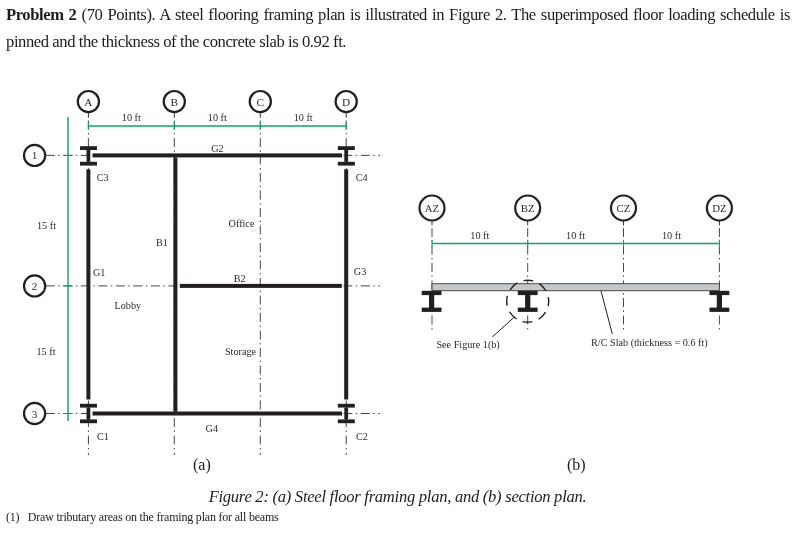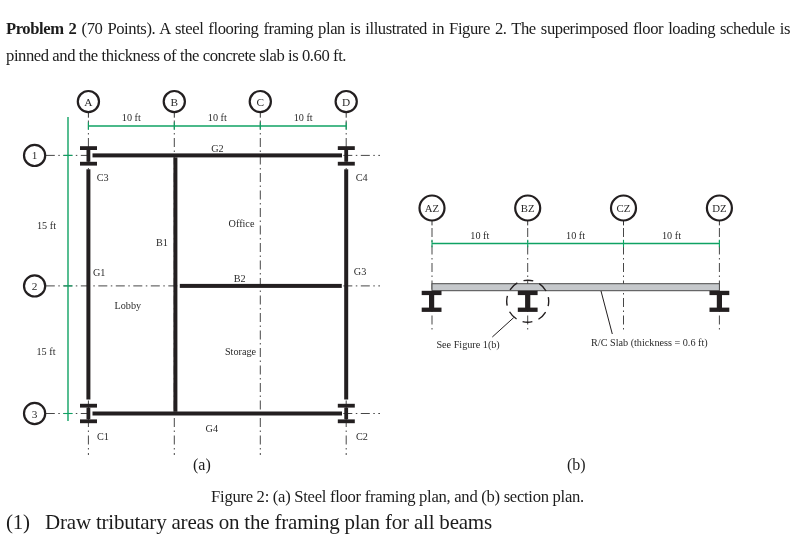--- a/index.html
+++ b/index.html
@@ -1,28 +1,28 @@
 <!DOCTYPE html>
 <html><head>
 <meta charset="utf-8">
 <style>
   html,body{margin:0;padding:0;width:795px;height:536px;background:#ffffff;overflow:hidden;}
   body{font-family:"Liberation Serif",serif;color:#1c1c1c;position:relative;}
-  .para{position:absolute;left:6px;top:15px;width:784px;font-size:16.6px;line-height:27px;letter-spacing:-0.42px;}
+  .para{position:absolute;left:6px;top:1px;width:784px;font-size:16.6px;line-height:27px;letter-spacing:-0.42px;}
   .j{text-align:justify;text-align-last:justify;}
-  .cap{position:absolute;top:487px;left:0;width:795px;text-align:center;font-size:16.6px;letter-spacing:-0.28px;}
-  .item{position:absolute;top:510px;left:6px;font-size:21px;letter-spacing:-0.2px;}
+  .cap{position:absolute;top:487px;left:0;width:795px;text-align:center;font-size:16.6px;letter-spacing:-0.28px;font-style:italic;}
+  .item{position:absolute;top:510px;left:6px;font-size:12px;letter-spacing:-0.2px;}
   svg{position:absolute;left:0;top:0;}
   svg text{font-family:"Liberation Serif",serif;}
 </style>
 </head>
 <body>
 <div class="para">
   <div class="j"><b>Problem 2</b> (70 Points). A steel flooring framing plan is illustrated in Figure 2. The superimposed floor loading schedule is</div>
-  <div>pinned and the thickness of the concrete slab is 0.60 ft.</div>
+  <div>pinned and the thickness of the concrete slab is 0.92 ft.</div>
 </div>
 
 <svg width="795" height="536" viewBox="0 0 795 536">
 
   <g stroke="#3d3d3d" stroke-width="0.95" stroke-dasharray="9 3.5 1.5 3.5" fill="none">
 
     <line x1="88.4" y1="120.5" x2="88.4" y2="455"></line>
     <line x1="174.3" y1="120.5" x2="174.3" y2="455"></line>
     <line x1="260.3" y1="120.5" x2="260.3" y2="455"></line>
     <line x1="346.2" y1="120.5" x2="346.2" y2="455"></line>

